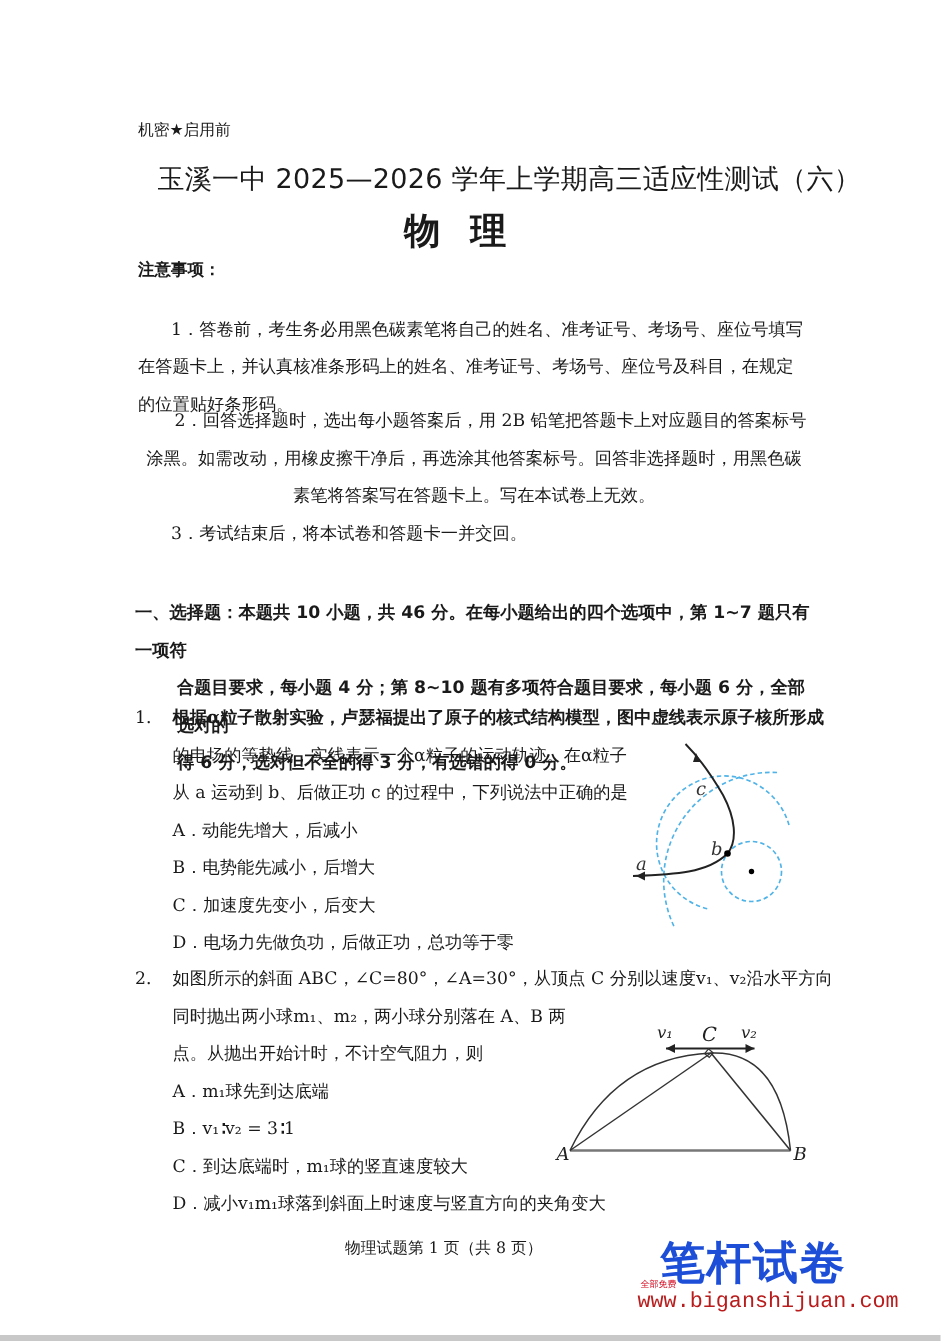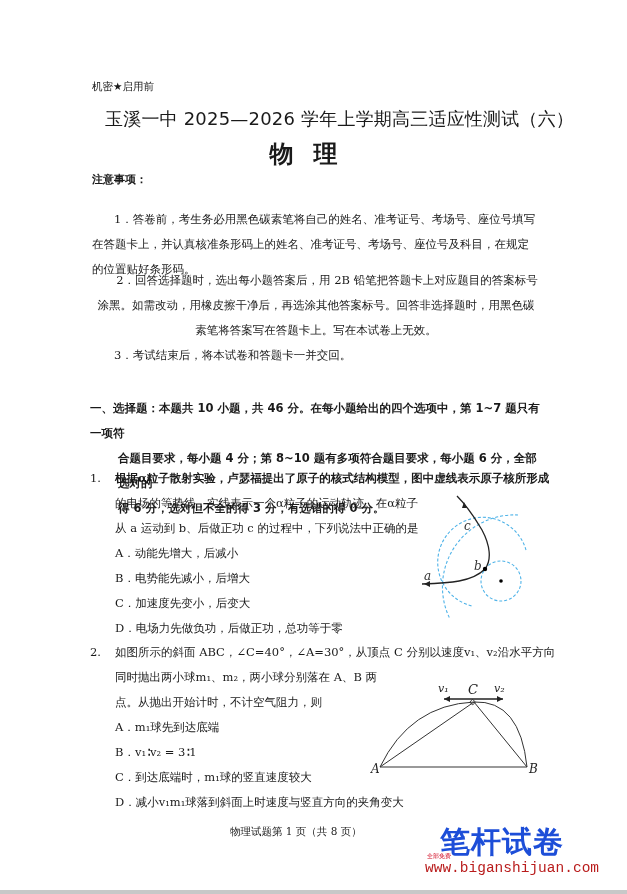--- a/index.html
+++ b/index.html
@@ -68,21 +68,21 @@
     <polygon points="30,91 24,94 30,97" fill="#222"></polygon>
     <polygon points="64,12 67,18 62,18" fill="#222"></polygon>
     <circle cx="85" cy="79" r="2.2" fill="#000"></circle>
     <circle cx="101" cy="91" r="1.8" fill="#000"></circle>
     <text x="24" y="90" font-size="12" fill="#333">a</text>
     <text x="74" y="80" font-size="12" fill="#333">b</text>
     <text x="64" y="40" font-size="12" fill="#333">c</text>
   </svg>
 
   <div class="abs qnum" style="left:90px; top:645px;">2.</div>
-  <div class="abs q-line" style="left:115px; top:645px;">如图所示的斜面 ABC，∠C=40°，∠A=30°，从顶点 C 分别以速度v₁、v₂沿水平方向</div>
+  <div class="abs q-line" style="left:115px; top:645px;">如图所示的斜面 ABC，∠C=80°，∠A=30°，从顶点 C 分别以速度v₁、v₂沿水平方向</div>
   <div class="abs q-line" style="left:115px; top:695px;">点。从抛出开始计时，不计空气阻力，则</div>
   <div class="abs q-line" style="left:115px; top:670px;">同时抛出两小球m₁、m₂，两小球分别落在 A、B 两</div>
   <div class="abs opt" style="left:115px; top:720px;">A．m₁球先到达底端</div>
   <div class="abs opt" style="left:115px; top:745px;">B．v₁∶v₂ = 3∶1</div>
   <div class="abs opt" style="left:115px; top:770px;">C．到达底端时，m₁球的竖直速度较大</div>
   <div class="abs opt" style="left:115px; top:795px;">D．减小v₁m₁球落到斜面上时速度与竖直方向的夹角变大</div>
 
   <svg class="abs" style="left:370px; top:680px;" width="180" height="100" viewBox="0 0 180 100">
     <line x1="10" y1="87" x2="157" y2="87" stroke="#777" stroke-width="1.6"></line>
     <line x1="10" y1="87" x2="104" y2="22" stroke="#333" stroke-width="1"></line>

